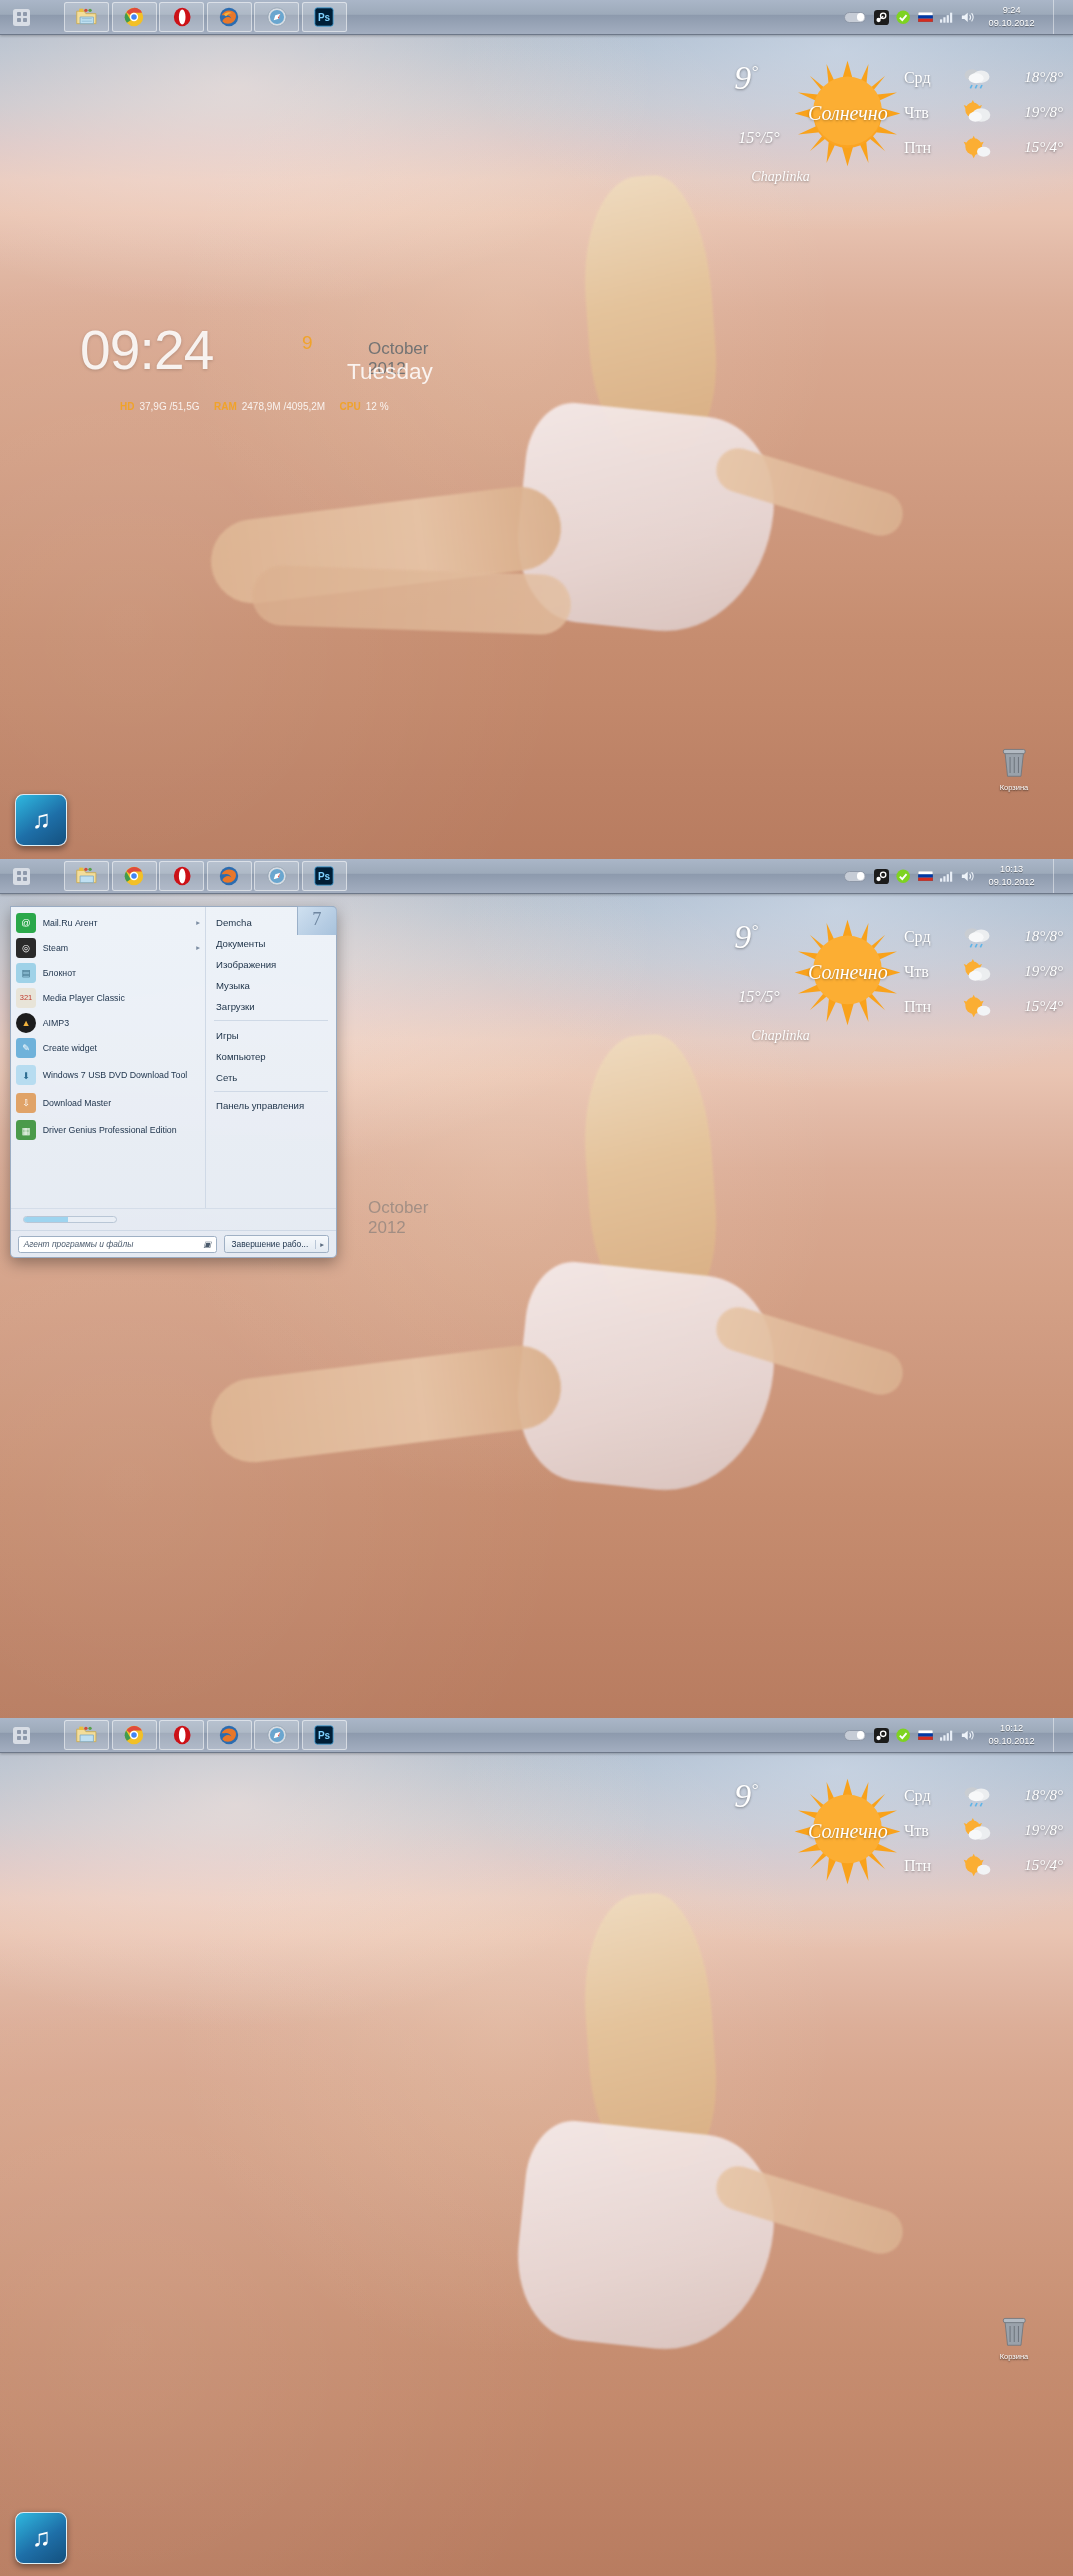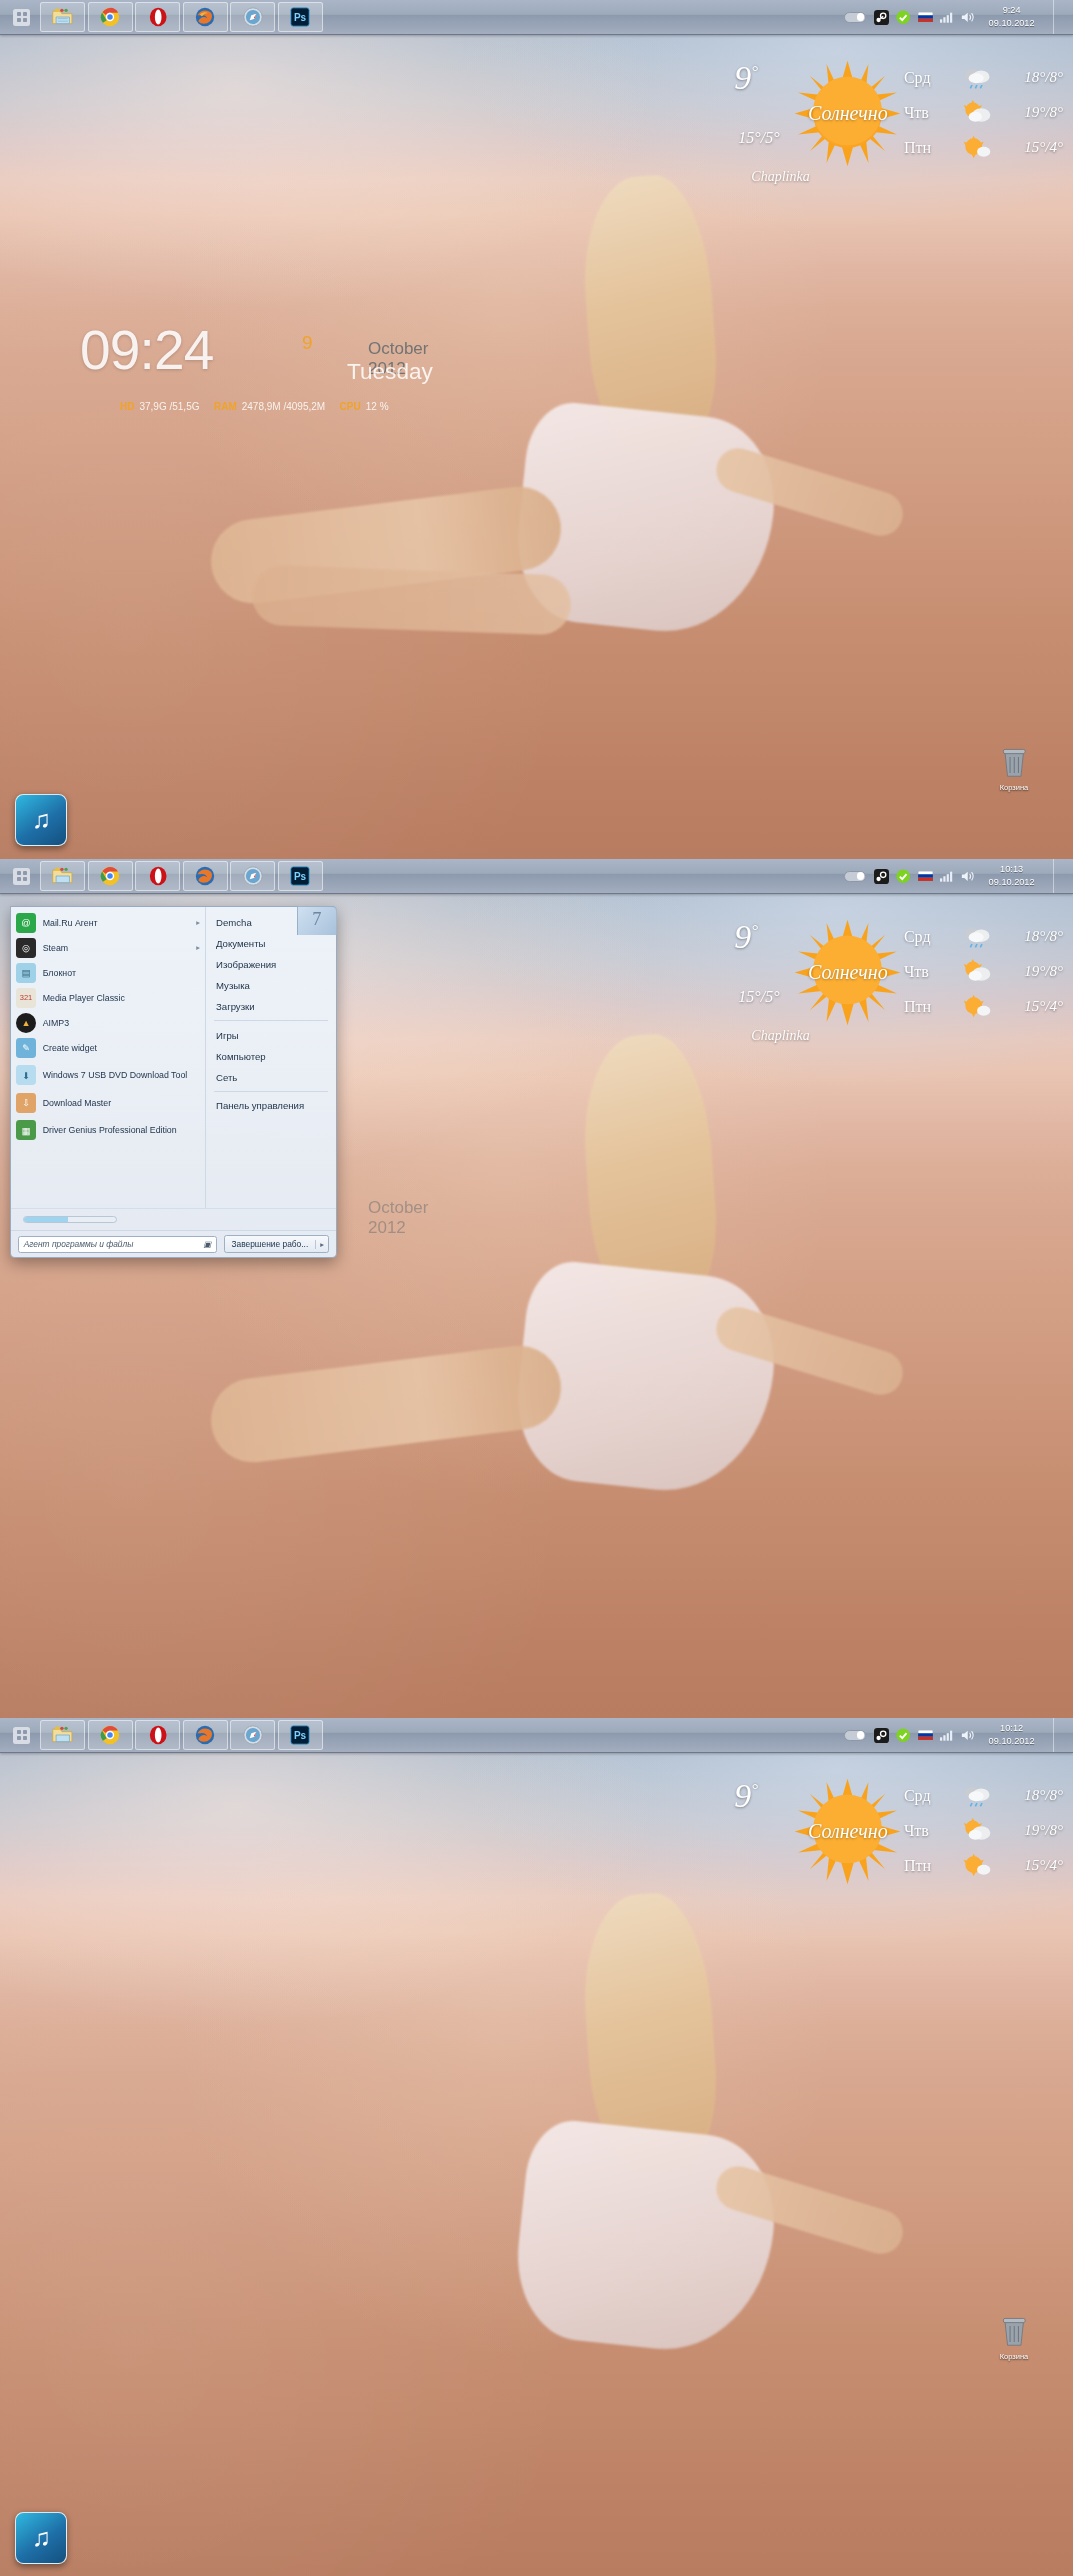--- a/index.html
+++ b/index.html
@@ -90,21 +90,21 @@
   .tb-start {
     width:37px; height:32px; margin-left:3.4px;
     display:flex; align-items:center; justify-content:center;
   }
   .startglyph{
     width:17px;height:17px;border-radius:2.5px;
     background:#d8dde5;
     display:grid;grid-template-columns:1fr 1fr;grid-template-rows:1fr 1fr;gap:1.7px;padding:3.4px;
   }
   .startglyph i{background:#8e99ab;border-radius:0.8px;display:block;}
-  .tb-icons{display:flex;align-items:center;gap:2.5px;margin-left:0;border-radius:9px;}
+  .tb-icons{display:flex;align-items:center;gap:2.5px;margin-left:24px;border-radius:9px;}
   .tb-btn{
     width:45px;height:30px;border:0.8px solid rgba(255,255,255,.5);
     border-radius:2.5px;background:rgba(255,255,255,.18);
     display:flex;align-items:center;justify-content:center;
   }
   .tb-btn svg{display:block;}
   .tb-spacer{flex:1;}
   .tray{display:flex;align-items:center;gap:7.5px;padding-right:12px;}
   .tray .tgl{
     width:22px;height:11px;border-radius:5.9px;background:#c6ccd6;

